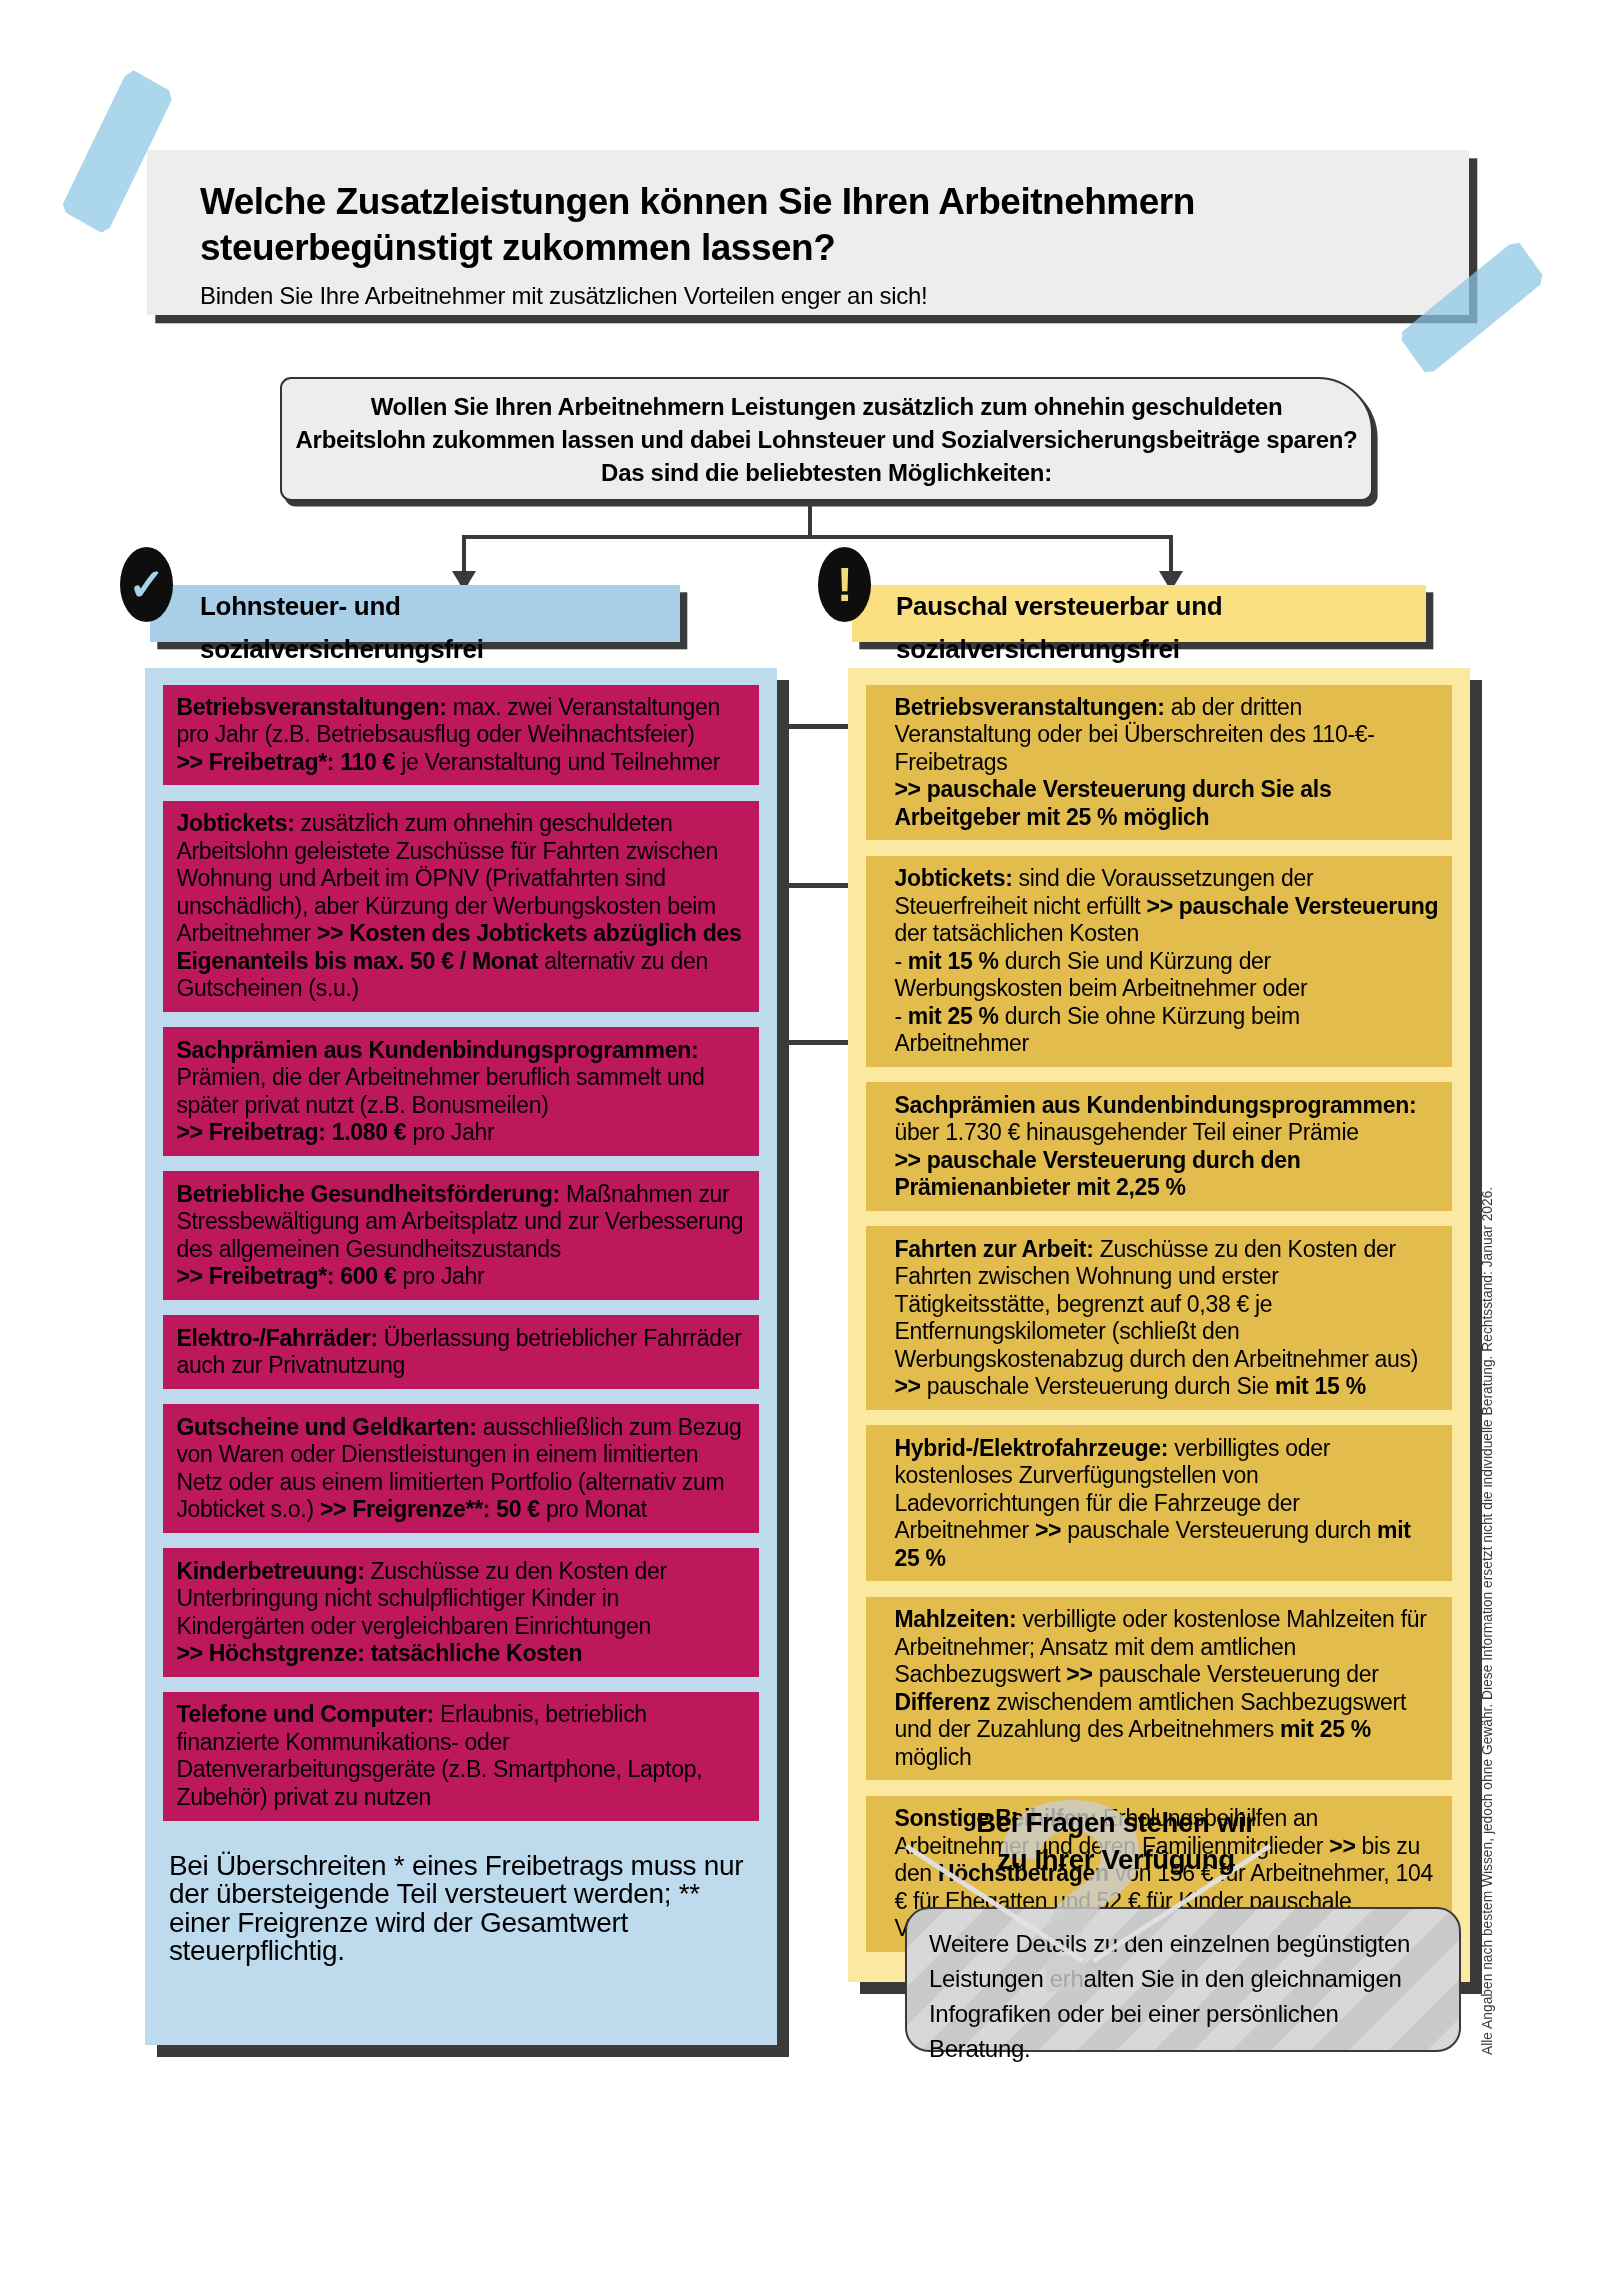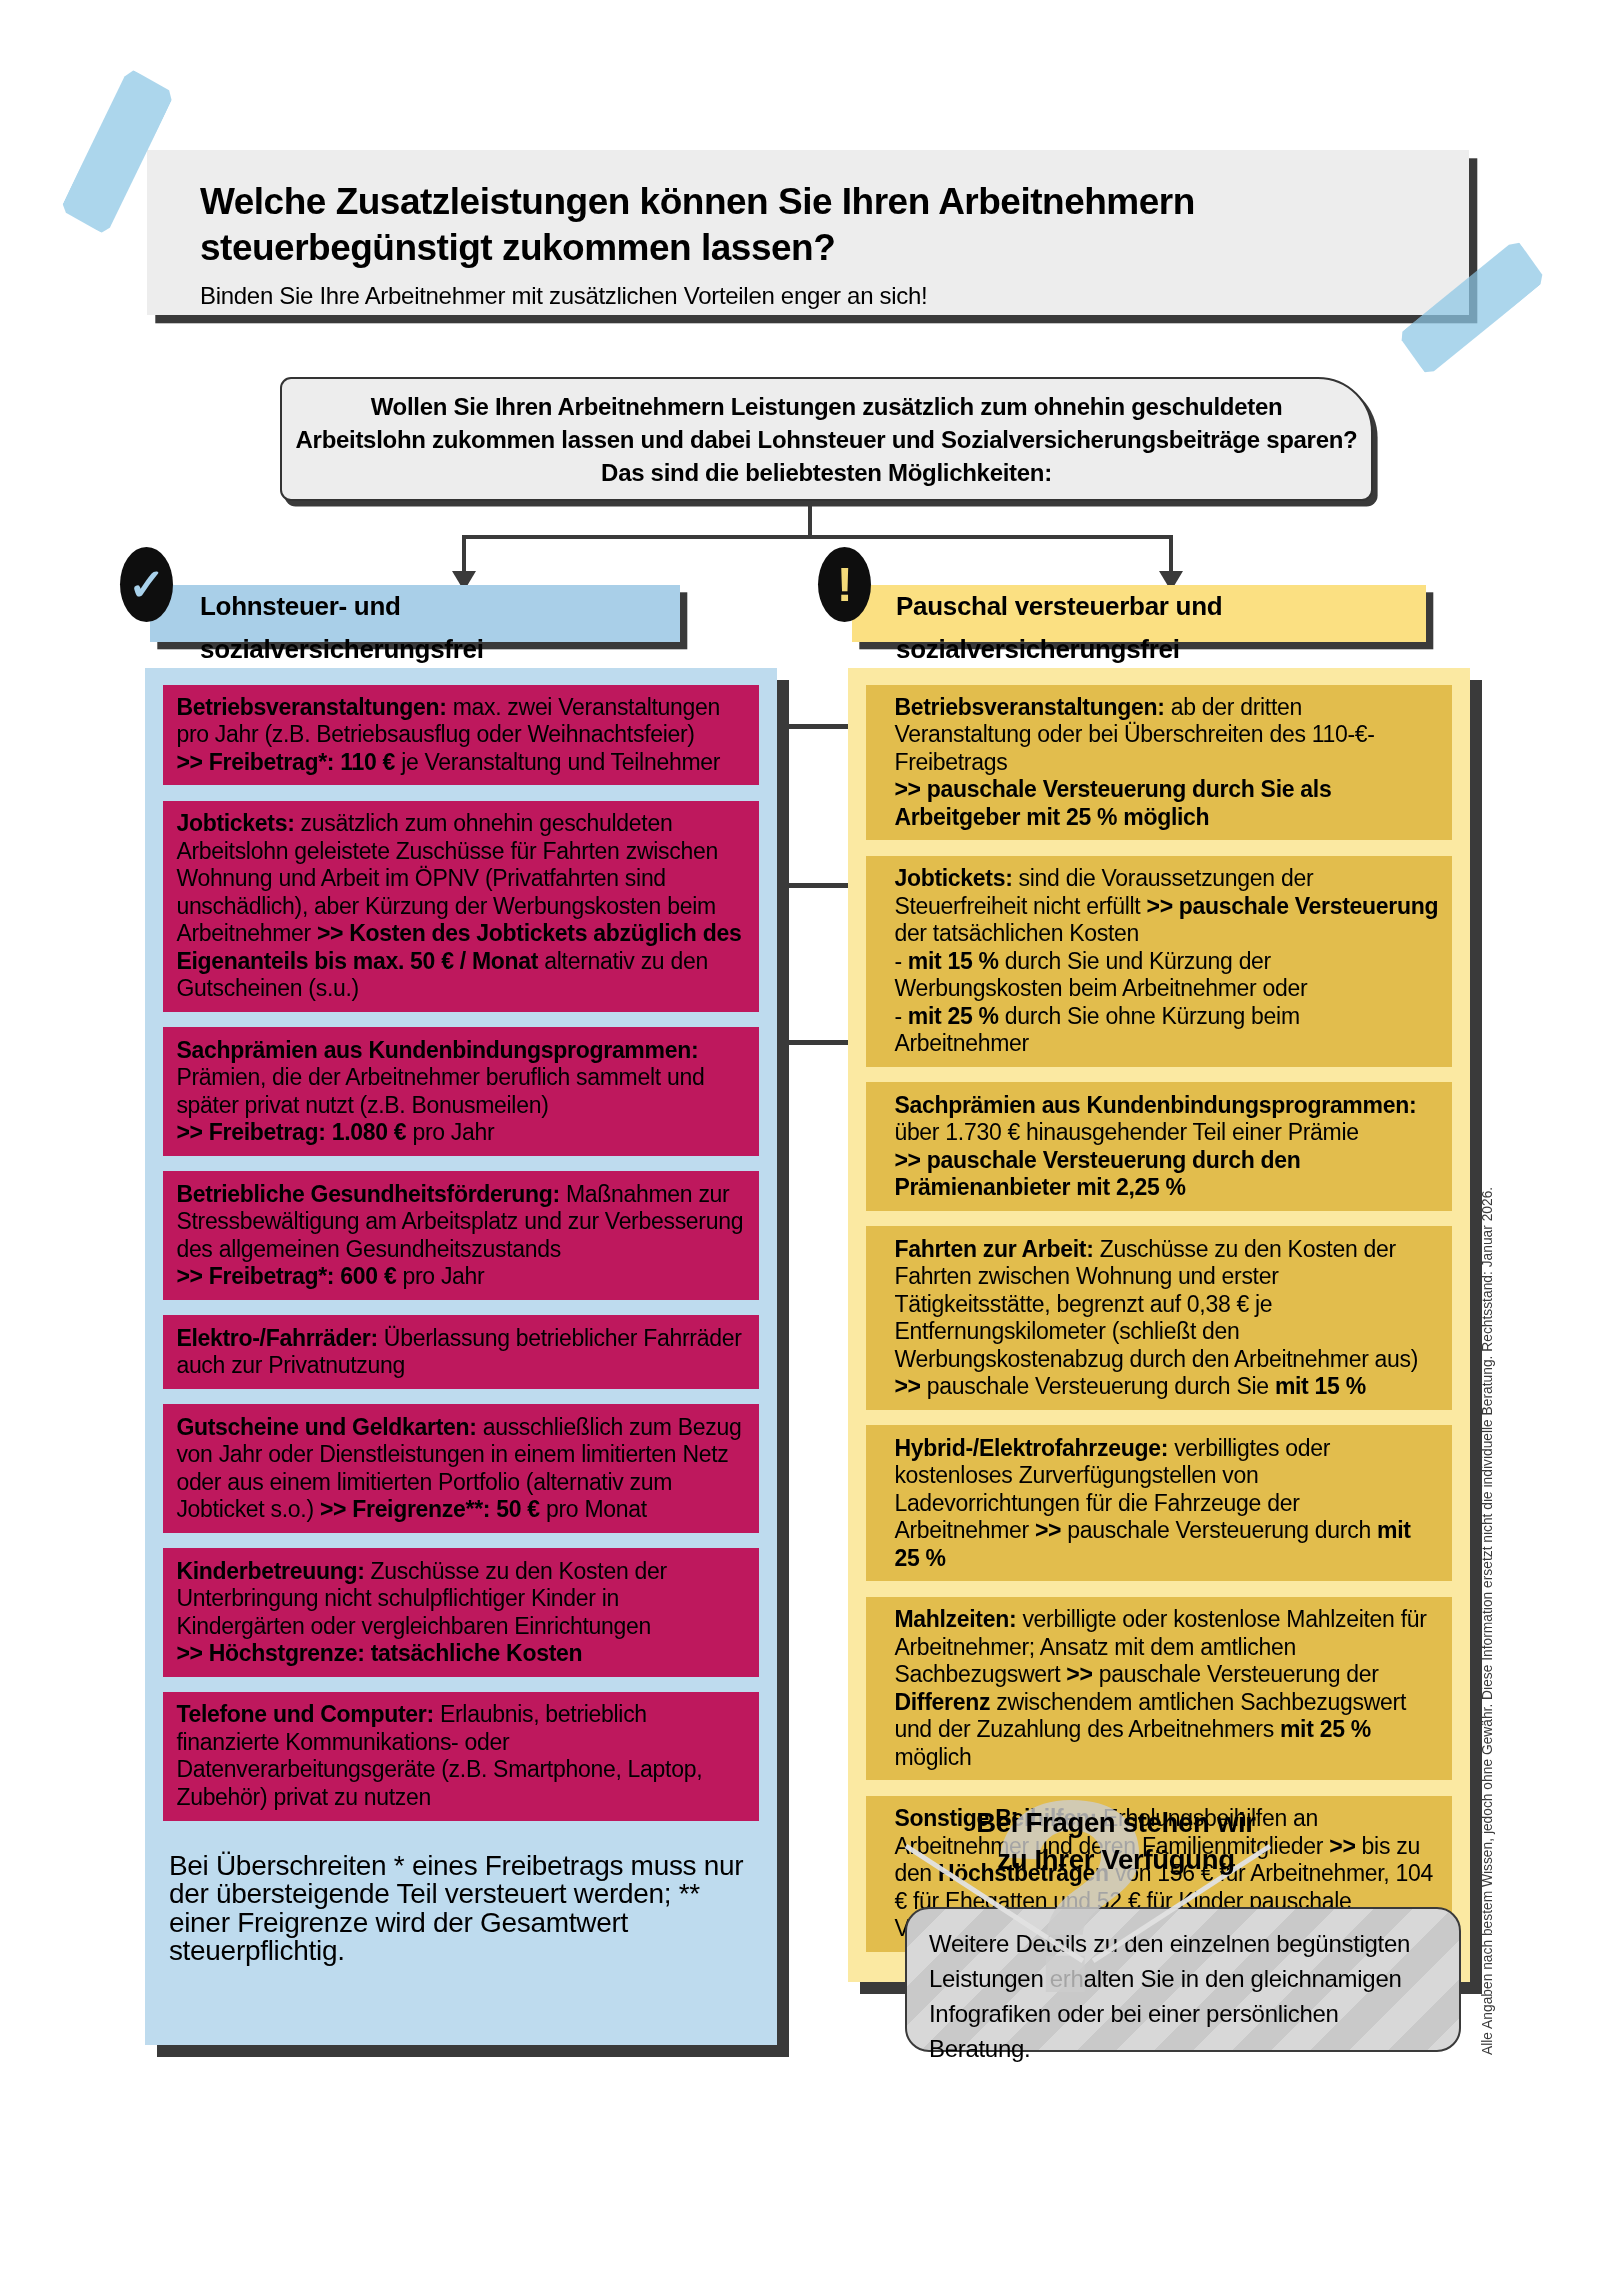--- a/index.html
+++ b/index.html
@@ -123,21 +123,21 @@
   <span class="glyph excl">!</span>
 </div>
 
 <div class="abs container blue">
   <div>
       <div class="info-box blue"><span class="b">Betriebsveranstaltungen:</span><span> max. zwei Veranstaltungen pro Jahr (z.B. Betriebsausflug oder Weihnachtsfeier)</span><br><span class="b">&gt;&gt; Freibetrag*: 110 €</span><span> je Veranstaltung und Teilnehmer</span></div>
       <div class="info-box blue"><span class="b">Jobtickets:</span><span> zusätzlich zum ohnehin geschuldeten Arbeitslohn geleistete Zuschüsse für Fahrten zwischen Wohnung und Arbeit im ÖPNV (Privatfahrten sind unschädlich), aber Kürzung der Werbungskosten beim Arbeitnehmer </span><span class="b">&gt;&gt; Kosten des Jobtickets abzüglich des Eigenanteils bis max. 50 € / Monat</span><span> alternativ zu den Gutscheinen (s.u.)</span></div>
       <div class="info-box blue"><span class="b">Sachprämien aus Kundenbindungsprogrammen:</span><span> Prämien, die der Arbeitnehmer beruflich sammelt und später privat nutzt (z.B. Bonusmeilen)</span><br><span class="b">&gt;&gt; Freibetrag: 1.080 €</span><span> pro Jahr</span></div>
       <div class="info-box blue"><span class="b">Betriebliche Gesundheitsförderung:</span><span> Maßnahmen zur Stressbewältigung am Arbeitsplatz und zur Verbesserung des allgemeinen Gesundheitszustands</span><br><span class="b">&gt;&gt; Freibetrag*: 600 €</span><span> pro Jahr</span></div>
       <div class="info-box blue"><span class="b">Elektro-/Fahrräder:</span><span> Überlassung betrieblicher Fahrräder auch zur Privatnutzung</span></div>
-      <div class="info-box blue"><span class="b">Gutscheine und Geldkarten:</span><span> ausschließlich zum Bezug von Jahr oder Dienstleistungen in einem limitierten Netz oder aus einem limitierten Portfolio (alternativ zum Jobticket s.o.) </span><span class="b">&gt;&gt; Freigrenze**: 50 €</span><span> pro Monat</span></div>
+      <div class="info-box blue"><span class="b">Gutscheine und Geldkarten:</span><span> ausschließlich zum Bezug von Waren oder Dienstleistungen in einem limitierten Netz oder aus einem limitierten Portfolio (alternativ zum Jobticket s.o.) </span><span class="b">&gt;&gt; Freigrenze**: 50 €</span><span> pro Monat</span></div>
       <div class="info-box blue"><span class="b">Kinderbetreuung:</span><span> Zuschüsse zu den Kosten der Unterbringung nicht schulpflichtiger Kinder in Kindergärten oder vergleichbaren Einrichtungen</span><br><span class="b">&gt;&gt; Höchstgrenze: tatsächliche Kosten</span></div>
       <div class="info-box blue"><span class="b">Telefone und Computer:</span><span> Erlaubnis, betrieblich finanzierte Kommunikations- oder Datenverarbeitungsgeräte (z.B. Smartphone, Laptop, Zubehör) privat zu nutzen</span></div>
     </div>
   <div class="footnote"><span>Bei Überschreiten * eines Freibetrags muss nur der übersteigende Teil versteuert werden; ** einer Freigrenze wird der Gesamtwert steuerpflichtig.</span></div>
 </div>
 
 <div class="abs container yellow">
   <div>
       <div class="info-box yellow"><span class="b">Betriebsveranstaltungen:</span><span> ab der dritten Veranstaltung oder bei Überschreiten des 110-€-Freibetrags</span><br><span class="b">&gt;&gt; pauschale Versteuerung durch Sie als Arbeitgeber mit 25 % möglich</span></div>
       <div class="info-box yellow"><span class="b">Jobtickets:</span><span> sind die Voraussetzungen der Steuerfreiheit nicht erfüllt </span><span class="b">&gt;&gt; pauschale Versteuerung</span><span> der tatsächlichen Kosten</span><br><span>- </span><span class="b">mit 15 %</span><span> durch Sie und Kürzung der Werbungskosten beim Arbeitnehmer oder</span><br><span>- </span><span class="b">mit 25 %</span><span> durch Sie ohne Kürzung beim Arbeitnehmer</span></div>

